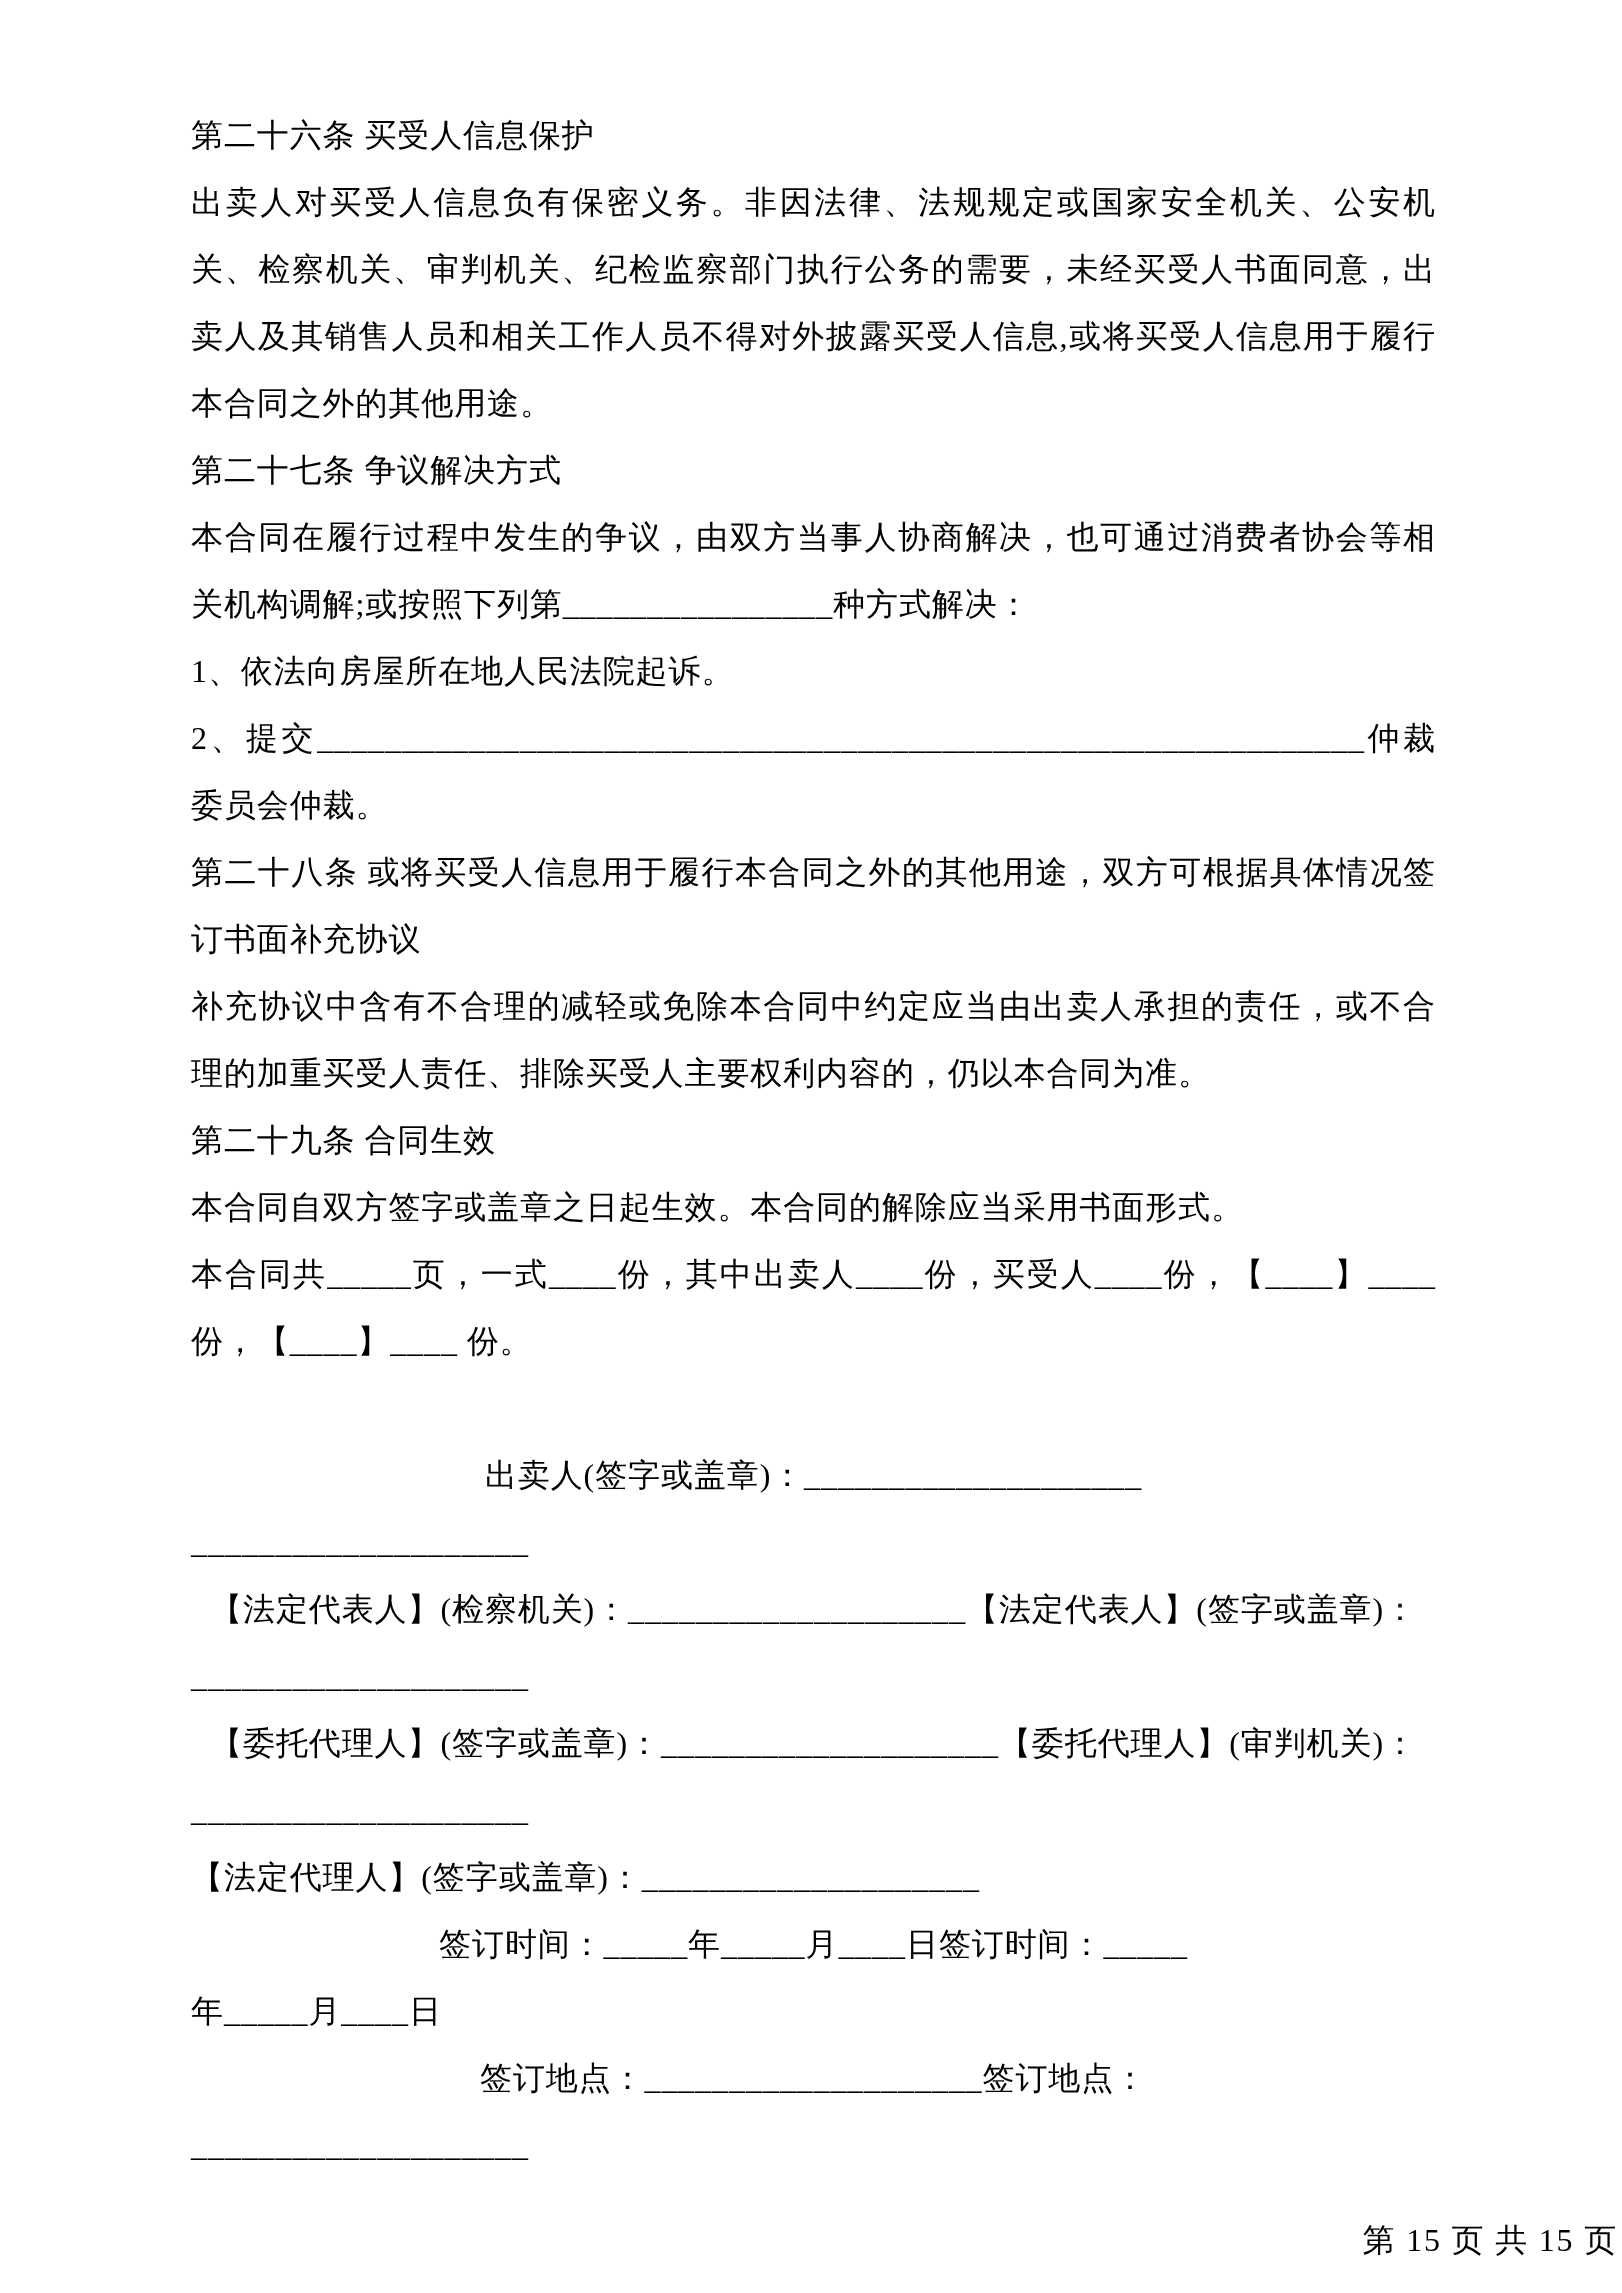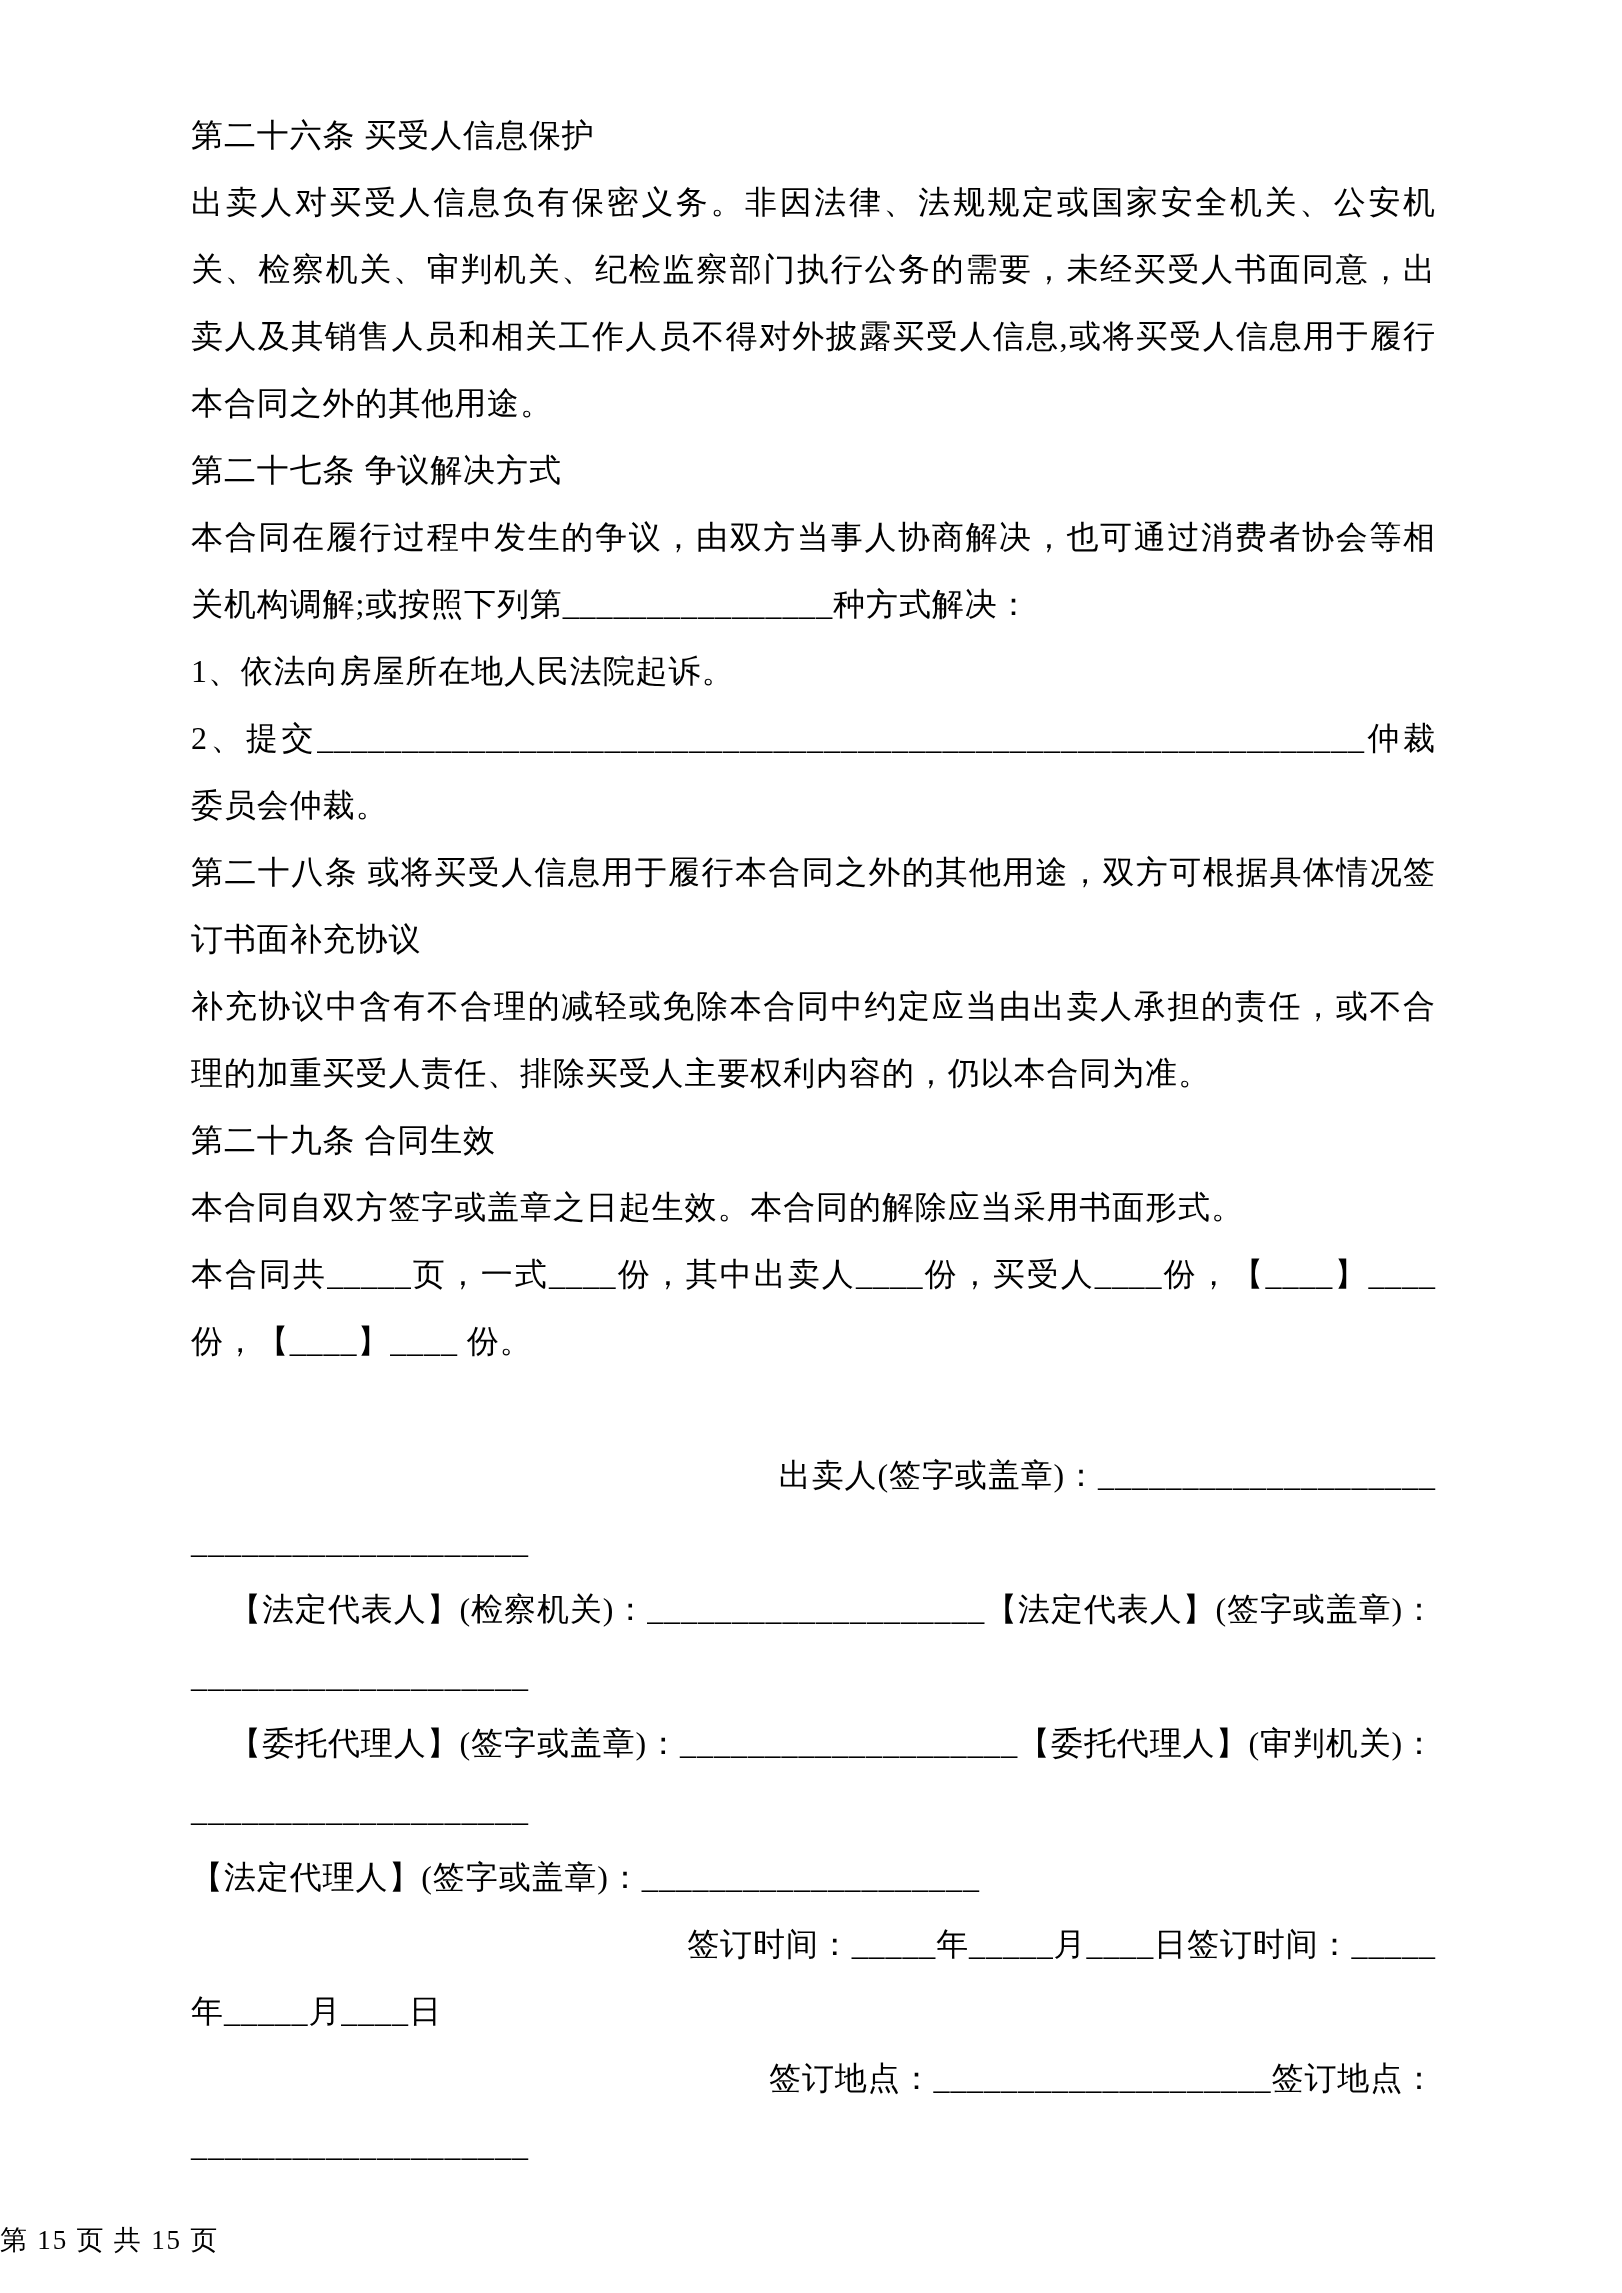--- a/index.html
+++ b/index.html
@@ -24,40 +24,40 @@
   .para {
     text-align: justify;
     word-break: break-all;
   }
   .line {
     text-align: left;
     white-space: nowrap;
   }
   .sig-row {
     display: flex;
-    justify-content: flex-end;
+    justify-content: center;
     align-items: baseline;
     white-space: nowrap;
   }
   .sig-row .left  { text-align: left; }
   .sig-row .right { text-align: right; }
   .gap-before {
     margin-top: 67px;
   }
   .blank-cont {
     text-align: left;
     white-space: nowrap;
   }
   .footer {
     position: absolute;
     left: 0;
     right: 0;
     bottom: 40px;
-    text-align: left;
-    font-size: 27px;
+    text-align: right;
+    font-size: 32px;
     line-height: 27px;
     letter-spacing: 1.8px;
   }
 </style>
 </head>
 <body>
 
 <div class="page">
 
   <div class="line">第二十六条  买受人信息保护</div>

